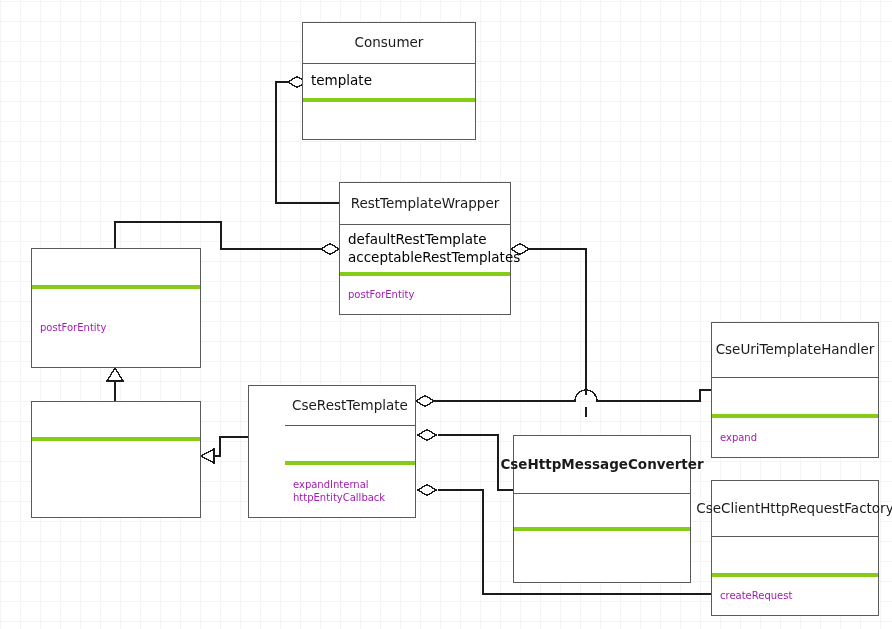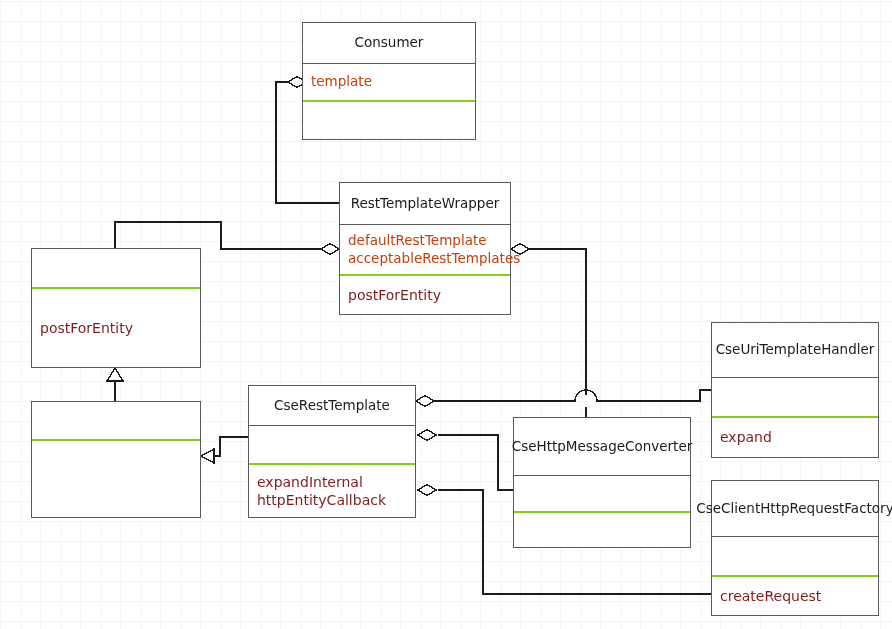--- a/index.html
+++ b/index.html
@@ -50,35 +50,35 @@
     align-items: center;
     justify-content: center;
     text-align: center;
     font-size: 13.5px;
     color: #1b1b1b;
     line-height: 1.45;
     padding: 2px 4px;
   }
   .uml-attrs {
     box-sizing: border-box;
-    border-bottom: 2px solid #84cc16;
+    border-bottom: 4px solid #84cc16;
     padding: 4px 8px;
     font-size: 13.5px;
-    color: #c2410c;
+    color: #000000;
     line-height: 1.32;
     white-space: pre-line;
     display: flex;
     flex-direction: column;
     justify-content: center;
   }
   .uml-ops {
     box-sizing: border-box;
     padding: 4px 8px;
-    font-size: 14px;
-    color: #7f1d1d;
+    font-size: 10px;
+    color: #a21caf;
     line-height: 1.32;
     white-space: pre-line;
     flex: 1 1 auto;
     display: flex;
     flex-direction: column;
     justify-content: center;
   }
   .uml-attrs.empty, .uml-ops.empty { padding: 0; }
 </style>
 </head>
@@ -136,28 +136,28 @@
   <div class="uml-class" style="left:31px; top:248px; width:170px; height:120px;">
     <div class="uml-attrs empty" style="height:40px;"></div>
     <div class="uml-ops">postForEntity</div>
   </div>
 
   <div class="uml-class" style="left:31px; top:401px; width:170px; height:117px;">
     <div class="uml-attrs empty" style="height:39px;"></div>
     <div class="uml-ops empty"></div>
   </div>
 
-  <div class="uml-class" style="left:248px; top:385px; width:168px; height:133px;">
+  <div class="uml-class" style="left:248px; top:385px; width:168px; height:133px;padding-left:36px;">
     <div class="uml-title" style="height:40px;">CseRestTemplate</div>
     <div class="uml-attrs empty" style="height:39px;"></div>
     <div class="uml-ops">expandInternal
 httpEntityCallback</div>
   </div>
 
-  <div class="uml-class" style="left:513px; top:417px; width:178px; height:131px;">
+  <div class="uml-class" style="left:513px; top:435px; width:178px; height:148px;font-weight:bold;">
     <div class="uml-title" style="height:58px;">CseHttpMessageConverter</div>
     <div class="uml-attrs empty" style="height:37px;"></div>
     <div class="uml-ops empty"></div>
   </div>
 
   <div class="uml-class" style="left:711px; top:480px; width:168px; height:136px;">
     <div class="uml-title" style="height:56px;">CseClientHttpRequestFactory</div>
     <div class="uml-attrs empty" style="height:40px;"></div>
     <div class="uml-ops">createRequest</div>
   </div>

